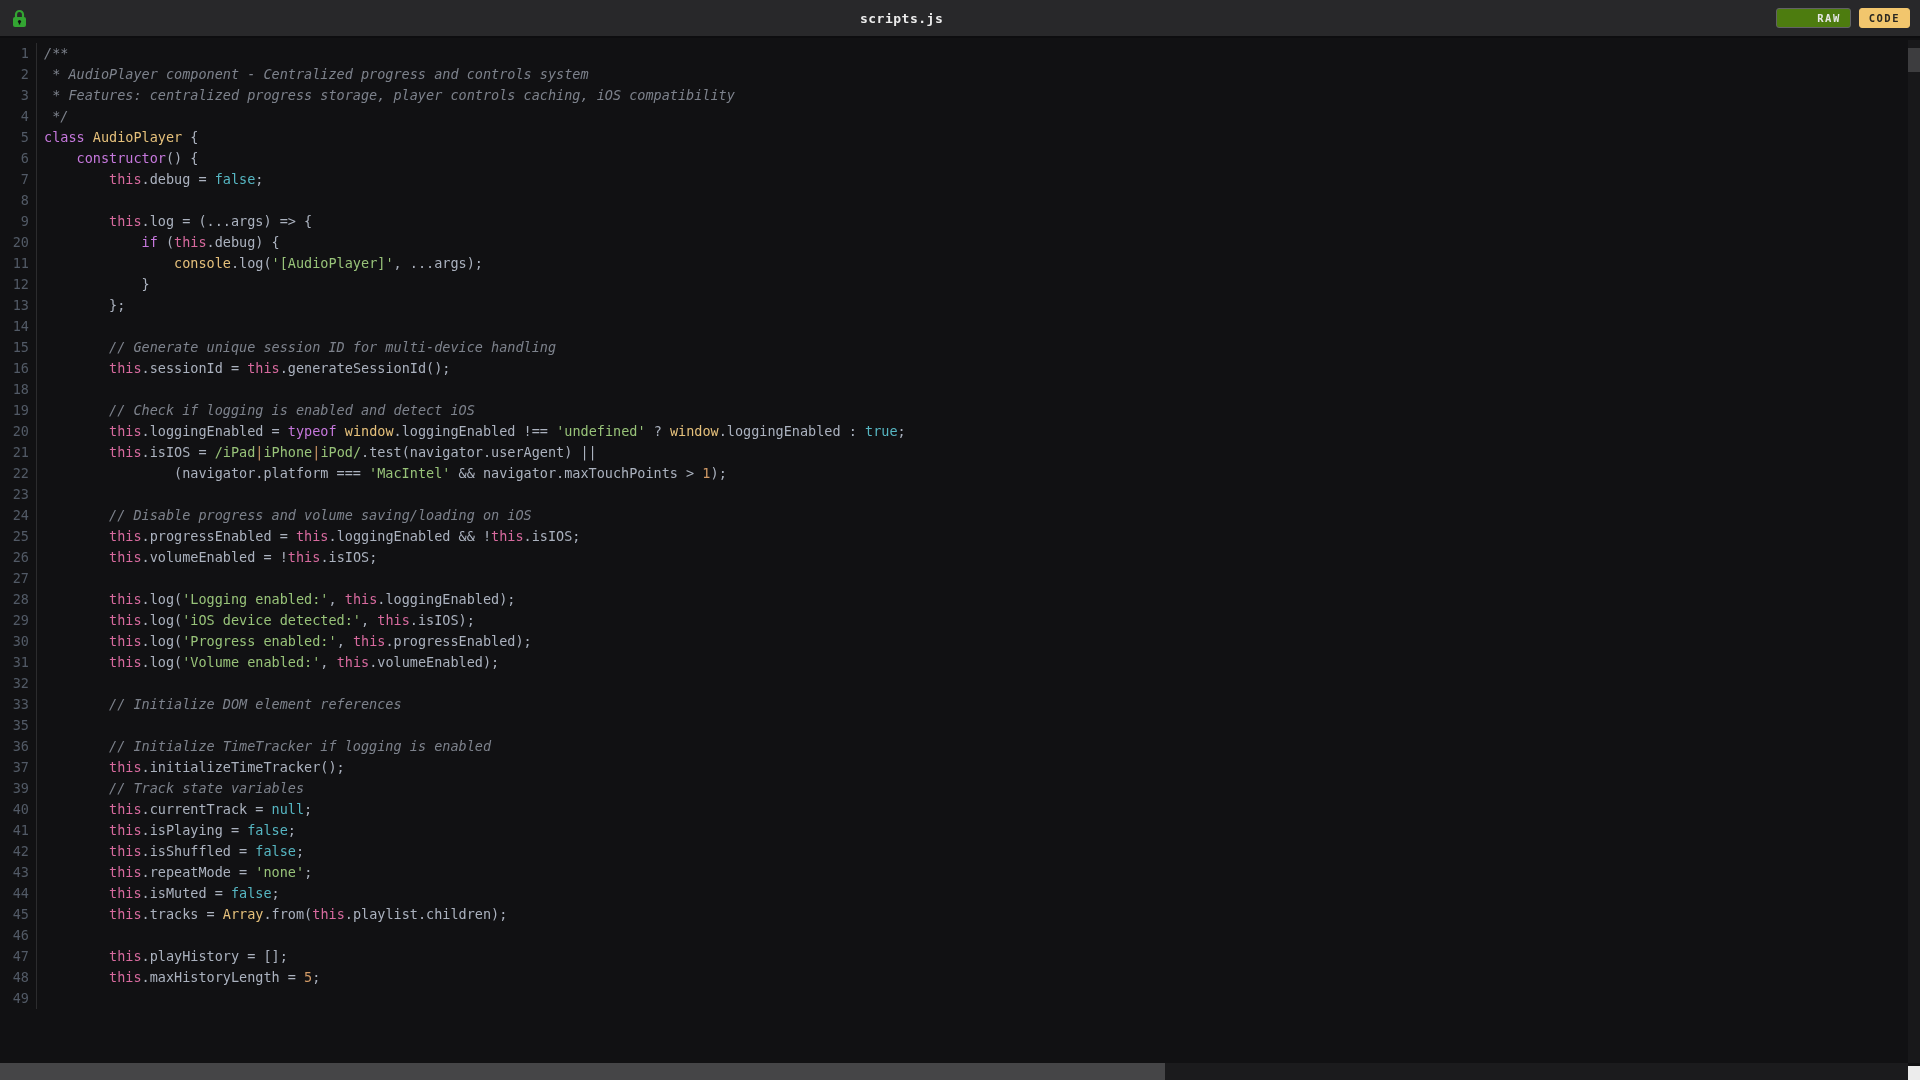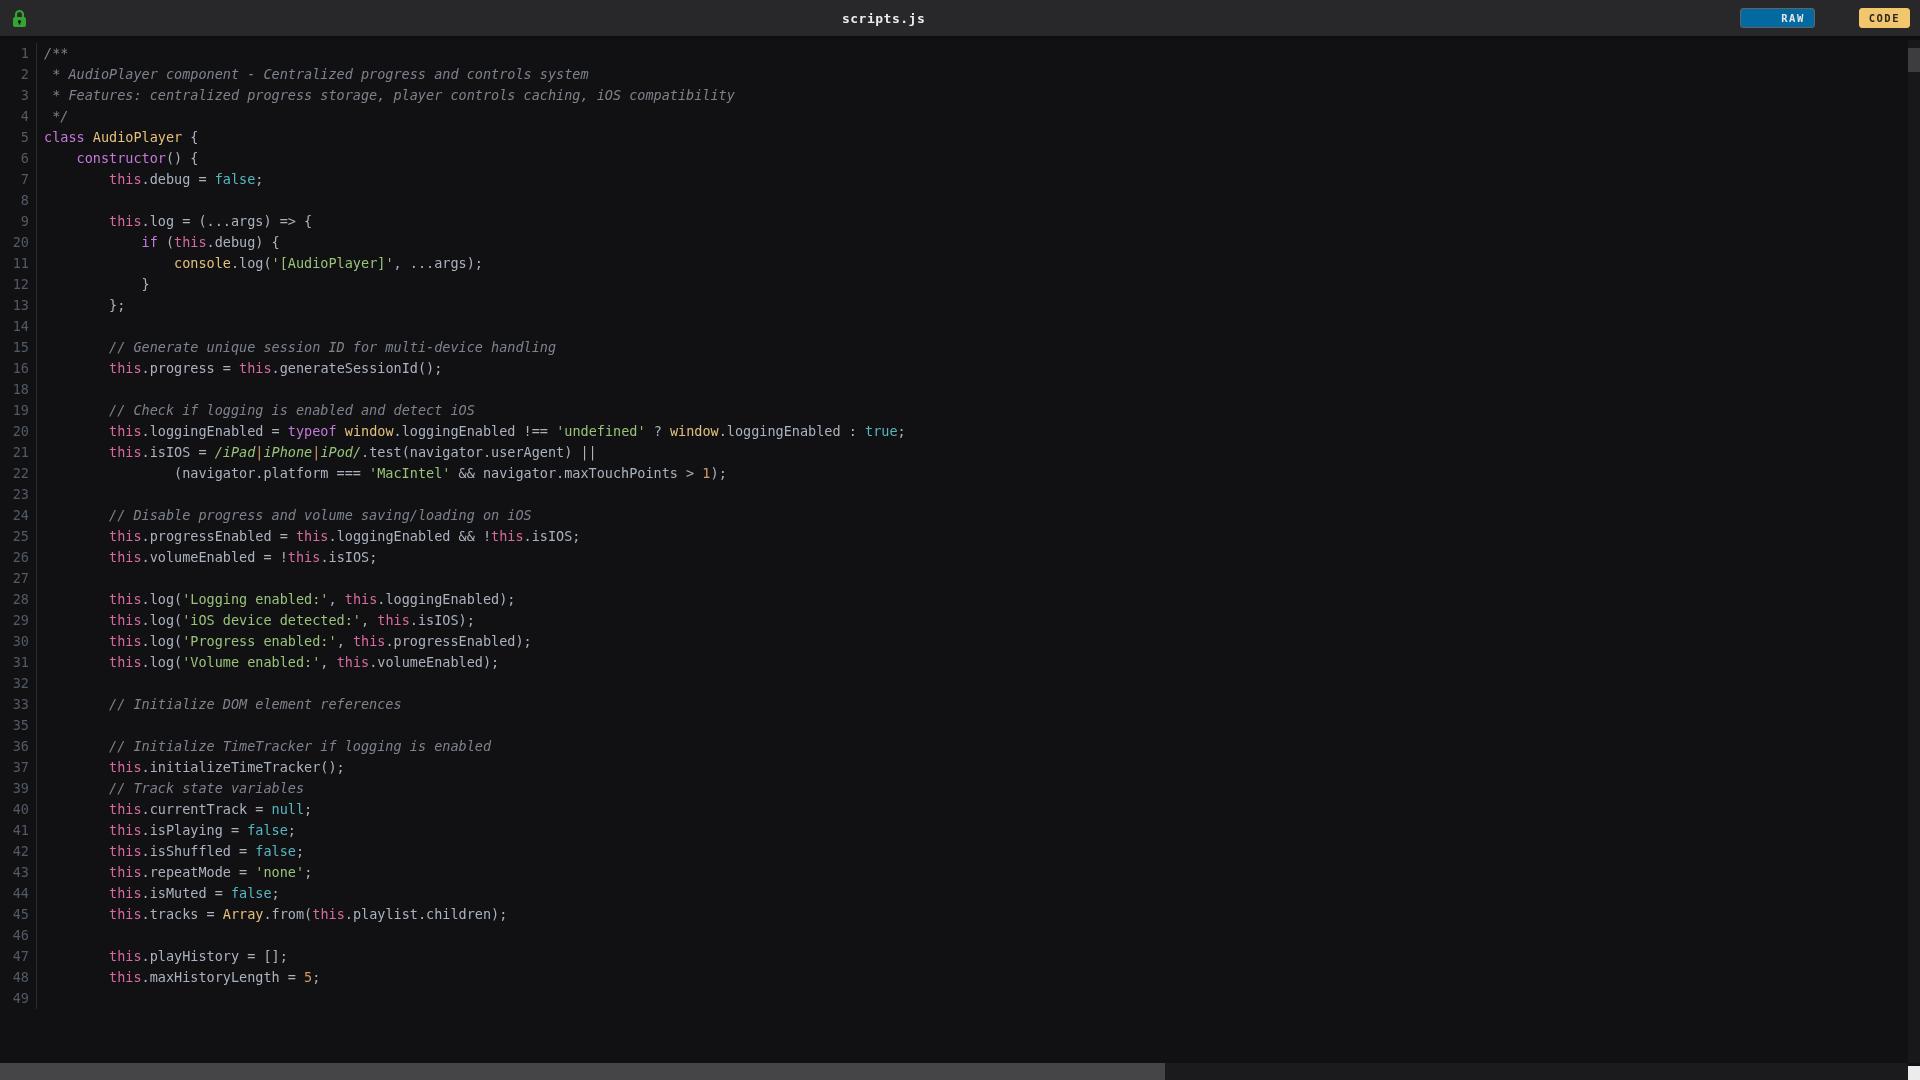--- a/index.html
+++ b/index.html
@@ -13,39 +13,39 @@
   body{font-family:"DejaVu Sans Mono","Liberation Mono",monospace;}
 
   
   .header{position:fixed;top:0;left:0;width:1920px;height:38px;background:var(--header-bg);
     border-bottom:2px solid #0d0d0f;display:flex;align-items:center;padding:0 10px 0 12px;z-index:5;justify-content:center;}
   .lock{width:15px;height:19px;flex:0 0 auto;display:flex;align-items:center;}
   .title{flex:1;text-align:center;color:#ececec;font-size:13px;font-weight:bold;letter-spacing:.5px;}
   .btn{display:inline-block;height:20px;line-height:18px;font-size:10.5px;font-weight:bold;
     letter-spacing:1.5px;border-radius:3px;padding:0 9px;cursor:pointer;
     font-family:"DejaVu Sans Mono","Liberation Mono",monospace;}
-  .btn-raw{background:#0369a1;color:#e6e6e6;border:1px solid #626264;padding-left:40px;}
-  .btn-code{background:var(--accent);color:#2b2822;border:1px solid var(--accent);margin-left:44px;}
+  .btn-raw{background:#4d7c0f;color:#e6e6e6;border:1px solid #626264;margin-right:8px;padding-left:40px;}
+  .btn-code{background:var(--accent);color:#2b2822;border:1px solid var(--accent);}
 
   
   .code-wrap{position:fixed;top:40px;left:0;width:1908px;height:1040px;overflow:hidden;
     background:var(--code-bg);padding-top:3px;}
   .line{display:flex;height:21px;white-space:pre;font-size:13.5px;line-height:21px;}
   .ln{flex:0 0 37px;width:37px;text-align:right;padding-right:7px;color:var(--line-number);
     border-right:1px solid var(--gutter-border);user-select:none;}
   .lc{padding-left:7px;color:var(--plain);white-space:pre;}
   .tk-p{color:var(--plain);}
   .tk-k{color:var(--keyword);}
   .tk-t{color:var(--this-kw);}
   .tk-b{color:var(--builtin);}
   .tk-s{color:var(--string);}
   .tk-n{color:var(--number);}
   .tk-o{color:var(--constant);}
   .tk-c{color:var(--comment);font-style:italic;}
-  .tk-r{color:var(--string);font-style:italic;}
+  .tk-r{color:var(--string);}
   .tk-rp{color:var(--number);}
 
   
   .vscroll{position:fixed;top:40px;right:0;width:12px;height:1023px;background:#18181a;z-index:6;}
   .vthumb{position:absolute;top:8px;left:0;width:12px;height:24px;background:#3d3d3f;}
   .hscroll{position:fixed;left:0;bottom:0;height:17px;width:1908px;background:#1b1b1d;z-index:6;}
   .hthumb{position:absolute;left:0;top:0;height:17px;background:#454547;}
   .scroll-corner{position:fixed;right:0;bottom:0;width:12px;height:14px;background:#ececec;z-index:7;}
 </style>
 </head>
@@ -74,21 +74,21 @@
     <div class="line"><span class="ln">6</span><span class="lc"><span class="tk-p">    </span><span class="tk-k">constructor</span><span class="tk-p">() {</span></span></div>
     <div class="line"><span class="ln">7</span><span class="lc"><span class="tk-p">        </span><span class="tk-t">this</span><span class="tk-p">.debug = </span><span class="tk-o">false</span><span class="tk-p">;</span></span></div>
     <div class="line"><span class="ln">8</span><span class="lc"></span></div>
     <div class="line"><span class="ln">9</span><span class="lc"><span class="tk-p">        </span><span class="tk-t">this</span><span class="tk-p">.log = (...args) =&gt; {</span></span></div>
     <div class="line"><span class="ln">20</span><span class="lc"><span class="tk-p">            </span><span class="tk-k">if</span><span class="tk-p"> (</span><span class="tk-t">this</span><span class="tk-p">.debug) {</span></span></div>
     <div class="line"><span class="ln">11</span><span class="lc"><span class="tk-p">                </span><span class="tk-b">console</span><span class="tk-p">.log(</span><span class="tk-s">'[AudioPlayer]'</span><span class="tk-p">, ...args);</span></span></div>
     <div class="line"><span class="ln">12</span><span class="lc"><span class="tk-p">            }</span></span></div>
     <div class="line"><span class="ln">13</span><span class="lc"><span class="tk-p">        };</span></span></div>
     <div class="line"><span class="ln">14</span><span class="lc"></span></div>
     <div class="line"><span class="ln">15</span><span class="lc"><span class="tk-p">        </span><span class="tk-c">// Generate unique session ID for multi-device handling</span></span></div>
-    <div class="line"><span class="ln">16</span><span class="lc"><span class="tk-p">        </span><span class="tk-t">this</span><span class="tk-p">.progress = </span><span class="tk-t">this</span><span class="tk-p">.generateSessionId();</span></span></div>
+    <div class="line"><span class="ln">16</span><span class="lc"><span class="tk-p">        </span><span class="tk-t">this</span><span class="tk-p">.sessionId = </span><span class="tk-t">this</span><span class="tk-p">.generateSessionId();</span></span></div>
     <div class="line"><span class="ln">18</span><span class="lc"></span></div>
     <div class="line"><span class="ln">19</span><span class="lc"><span class="tk-p">        </span><span class="tk-c">// Check if logging is enabled and detect iOS</span></span></div>
     <div class="line"><span class="ln">20</span><span class="lc"><span class="tk-p">        </span><span class="tk-t">this</span><span class="tk-p">.loggingEnabled = </span><span class="tk-k">typeof</span><span class="tk-p"> </span><span class="tk-b">window</span><span class="tk-p">.loggingEnabled !== </span><span class="tk-s">'undefined'</span><span class="tk-p"> ? </span><span class="tk-b">window</span><span class="tk-p">.loggingEnabled : </span><span class="tk-o">true</span><span class="tk-p">;</span></span></div>
     <div class="line"><span class="ln">21</span><span class="lc"><span class="tk-p">        </span><span class="tk-t">this</span><span class="tk-p">.isIOS = </span><span class="tk-r">/iPad</span><span class="tk-rp">|</span><span class="tk-r">iPhone</span><span class="tk-rp">|</span><span class="tk-r">iPod/</span><span class="tk-p">.test(navigator.userAgent) ||</span></span></div>
     <div class="line"><span class="ln">22</span><span class="lc"><span class="tk-p">                (navigator.platform === </span><span class="tk-s">'MacIntel'</span><span class="tk-p"> &amp;&amp; navigator.maxTouchPoints &gt; </span><span class="tk-n">1</span><span class="tk-p">);</span></span></div>
     <div class="line"><span class="ln">23</span><span class="lc"></span></div>
     <div class="line"><span class="ln">24</span><span class="lc"><span class="tk-p">        </span><span class="tk-c">// Disable progress and volume saving/loading on iOS</span></span></div>
     <div class="line"><span class="ln">25</span><span class="lc"><span class="tk-p">        </span><span class="tk-t">this</span><span class="tk-p">.progressEnabled = </span><span class="tk-t">this</span><span class="tk-p">.loggingEnabled &amp;&amp; !</span><span class="tk-t">this</span><span class="tk-p">.isIOS;</span></span></div>
     <div class="line"><span class="ln">26</span><span class="lc"><span class="tk-p">        </span><span class="tk-t">this</span><span class="tk-p">.volumeEnabled = !</span><span class="tk-t">this</span><span class="tk-p">.isIOS;</span></span></div>
     <div class="line"><span class="ln">27</span><span class="lc"></span></div>

